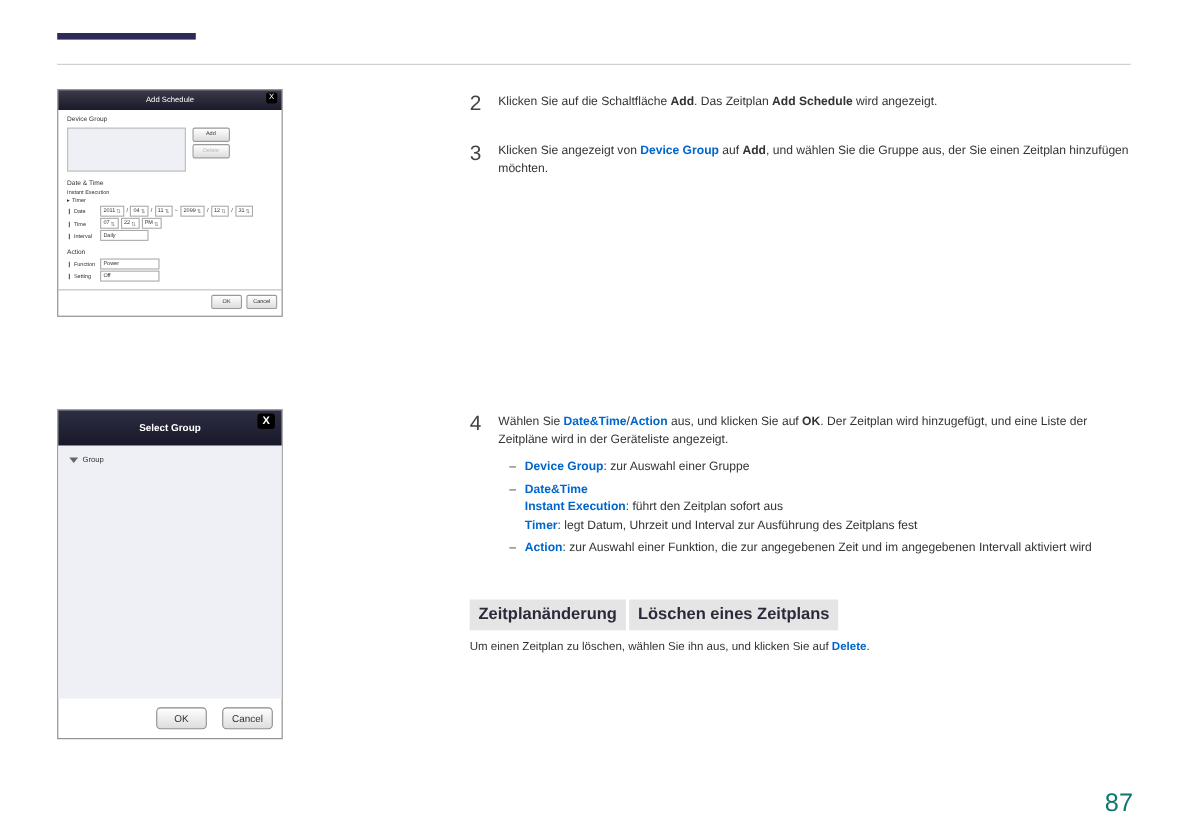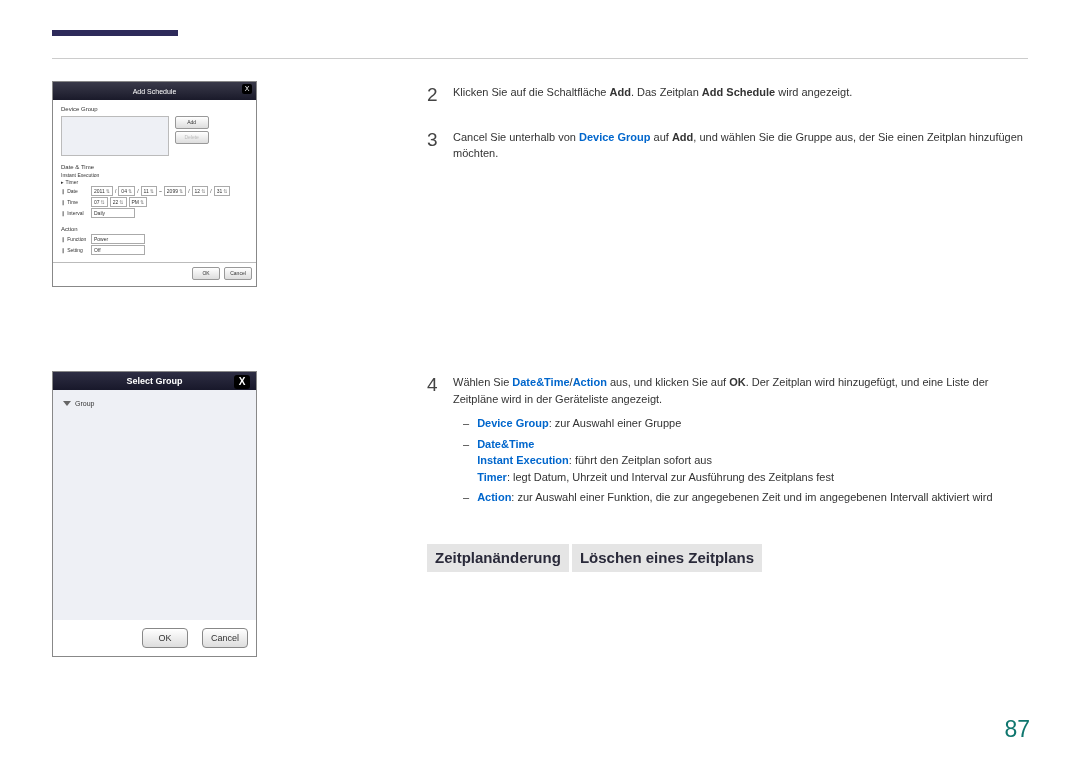--- a/index.html
+++ b/index.html
@@ -20,21 +20,21 @@
   .sec { margin-top:8px; }
   .sec-lbl { font-size:6px; margin-bottom:2px;}
   .fieldrow { display:flex; align-items:center; gap:2px; margin:1px 0;}
   .fieldrow .fl { width:28px; font-size:5px;}
   .tiny { border:1px solid #aaa; background:#fff; height:10px; font-size:5px; padding:0 2px; display:inline-flex; align-items:center;}
   .bullet::before { content:"▸"; margin-right:2px; font-size:5px;}
   .bar::before { content:"❙"; margin-right:2px; font-size:5px;}
   .spin::after { content:"⇅"; font-size:5px; margin-left:1px; color:#888;}
   .shot1-foot { border-top:1px solid #bbb; padding:4px; display:flex; justify-content:flex-end; gap:4px;}
   .shot2 { width: 205px; border:1px solid #888; background:#fff;}
-  .shot2-title { height:18px; background: linear-gradient(#2e2e44,#18182a); color:#fff; font-size:9px; display:flex; align-items:center; justify-content:center; font-weight:bold; position:relative;}
+  .shot2-title { height:32px; background: linear-gradient(#2e2e44,#18182a); color:#fff; font-size:9px; display:flex; align-items:center; justify-content:center; font-weight:bold; position:relative;}
   .shot2-title .x2 { position:absolute; right:6px; top:3px; width:16px; height:14px; background:#000; color:#fff; font-size:10px; font-weight:bold; text-align:center; line-height:14px; border-radius:3px;}
   .shot2-body { background:#eef0f5; height:230px; padding:10px;}
   .group-item { font-size:7px; color:#333; display:flex; align-items:center; gap:4px;}
   .tri { width:0; height:0; border-left:4px solid transparent; border-right:4px solid transparent; border-top:5px solid #666;}
   .shot2-foot { padding:8px; display:flex; justify-content:flex-end; gap:14px;}
   .okbtn { width:46px; height:20px; border:1px solid #888; border-radius:4px; background:linear-gradient(#fff,#ddd); font-size:9px; display:flex; align-items:center; justify-content:center;}
   .content1, .content2 { flex:1; font-size:11px; line-height:1.5; }
   .step { display:flex; gap:14px; margin-bottom:16px;}
   .stepnum { font-size:19px; color:#444; width:12px; flex-shrink:0;}
   .steptext { flex:1; padding-top:3px;}
@@ -124,21 +124,21 @@
     <div class="content1">
       <div class="step">
         <div class="stepnum">2</div>
         <div class="steptext">
           <span>Klicken Sie auf die Schaltfläche </span><span class="b">Add</span><span>. Das Zeitplan </span><span class="b">Add Schedule</span><span> wird angezeigt.</span>
         </div>
       </div>
       <div class="step">
         <div class="stepnum">3</div>
         <div class="steptext">
-          <span>Cancel Sie unterhalb von </span><span class="blue">Device Group</span><span> auf </span><span class="b">Add</span><span>, und wählen Sie die Gruppe aus, der Sie einen Zeitplan hinzufügen möchten.</span>
+          <span>Klicken Sie angezeigt von </span><span class="blue">Device Group</span><span> auf </span><span class="b">Add</span><span>, und wählen Sie die Gruppe aus, der Sie einen Zeitplan hinzufügen möchten.</span>
         </div>
       </div>
     </div>
   </div>
 
   <div class="row2">
 
     <div class="shot2">
       <div class="shot2-title">
         <span>Select Group</span>
@@ -178,17 +178,20 @@
                 <span class="dash">‒</span>
                 <div><span class="blue">Action</span><span>: zur Auswahl einer Funktion, die zur angegebenen Zeit und im angegebenen Intervall aktiviert wird</span></div>
               </div>
           </div>
         </div>
       </div>
 
       <div class="heading">Zeitplanänderung</div>
 
       <div class="heading">Löschen eines Zeitplans</div>
+      <div class="para">
+        <span>Um einen Zeitplan zu löschen, wählen Sie ihn aus, und klicken Sie auf </span><span class="blue">Delete</span><span>.</span>
+      </div>
     </div>
   </div>
 </div>
 
 <div class="pagenum">87</div>
 
 </body></html>

